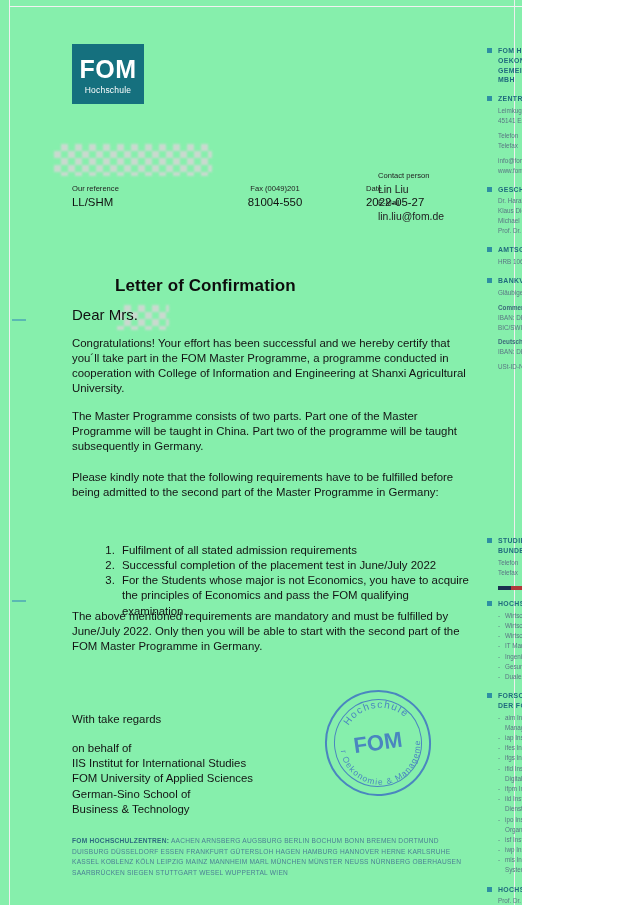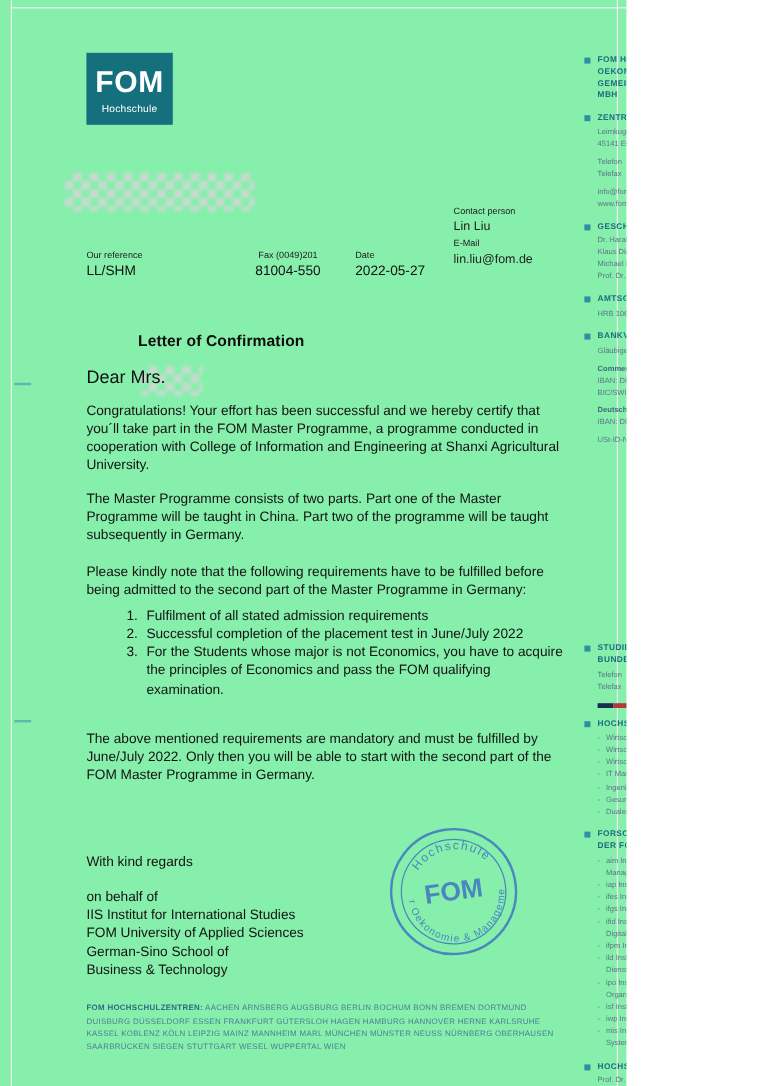--- a/index.html
+++ b/index.html
@@ -56,52 +56,52 @@
   #redact-address { left: 54px; top: 144px; width: 158px; height: 32px; }
   #redact-name    { left: 117px; top: 305px; width: 52px;  height: 25px; }
   .meta-contact {
     position: absolute; left: 358px; top: 170px;
     font-size: 8.6px; line-height: 1.52; color: #222; margin-left: 20px;
   }
   .meta-contact .lbl { font-size: 7.6px; }
   .meta-contact .val { font-size: 10.4px; }
 
   #meta-row {
-    position: absolute; left: 72px; top: 208px;
-    width: 410px; display: flex;
+    position: absolute; left: 72px; top: 184px;
+    width: 410px; display: flex; gap: 35px;
   }
   #meta-row .col { }
   #meta-row .c1 { width: 112px; }
   #meta-row .c2 { width: 112px; }
   #meta-row .c3 { width: 112px; text-align: center; }
   #meta-row .c4 { width: 80px; }
   #meta-row .lbl { font-size: 7.6px; color: #222; line-height: 1.3; }
   #meta-row .val { font-size: 11.4px; color: #111; line-height: 1.35; margin-top: 1px; }
 
   #doc-title {
     position: absolute; left: 72px; top: 276px;
-    font-size: 13px; font-weight: bold; color: #0d0d0d;
+    font-size: 17px; font-weight: bold; color: #0d0d0d;
     letter-spacing: .1px;
     padding-left: 43px;
   }
   #salutation {
     position: absolute; left: 72px; top: 306px;
     font-size: 15px; color: #111;
   }
 
   .para {
     position: absolute; left: 72px; width: 394px;
     font-size: 11.4px; line-height: 1.33; color: #131313;
   }
   #p1 { top: 336px; }
   #p2 { top: 409px; }
   #p3 { top: 470px; }
 
   #req-list {
-    position: absolute; left: 92px; top: 507px; width: 380px;
+    position: absolute; left: 92px; top: 543px; width: 380px;
     margin: 0; padding-left: 26px;
     font-size: 11.4px; line-height: 1.33; color: #131313;
   }
   #req-list li { margin-bottom: 0px; padding-left: 4px; }
 
   #p4 { top: 609px; }
   #p5 { top: 669px; }
 
   #signature {
     position: absolute; left: 72px; top: 712px;
@@ -223,21 +223,21 @@
 
   <ol id="req-list">
     <li>Fulfilment of all stated admission requirements</li>
     <li>Successful completion of the placement test in June/July 2022</li>
     <li>For the Students whose major is not Economics, you have to acquire the principles of Economics and pass the FOM qualifying examination.</li>
   </ol>
 
   <div class="para" id="p4">The above mentioned requirements are mandatory and must be fulfilled by June/July 2022. Only then you will be able to start with the second part of the FOM Master Programme in Germany.</div>
 
   <div id="signature">
-    <div>With kind regards</div>
+    <div>With take regards</div>
     <div class="sp"></div>
     <div>on behalf of</div>
     <div>IIS Institut for International Studies</div>
     <div>FOM University of Applied Sciences</div>
     <div>German-Sino School of</div>
     <div>Business &amp; Technology</div>
   </div>
 
   <div id="stamp">
     <div class="ring-in"></div>

